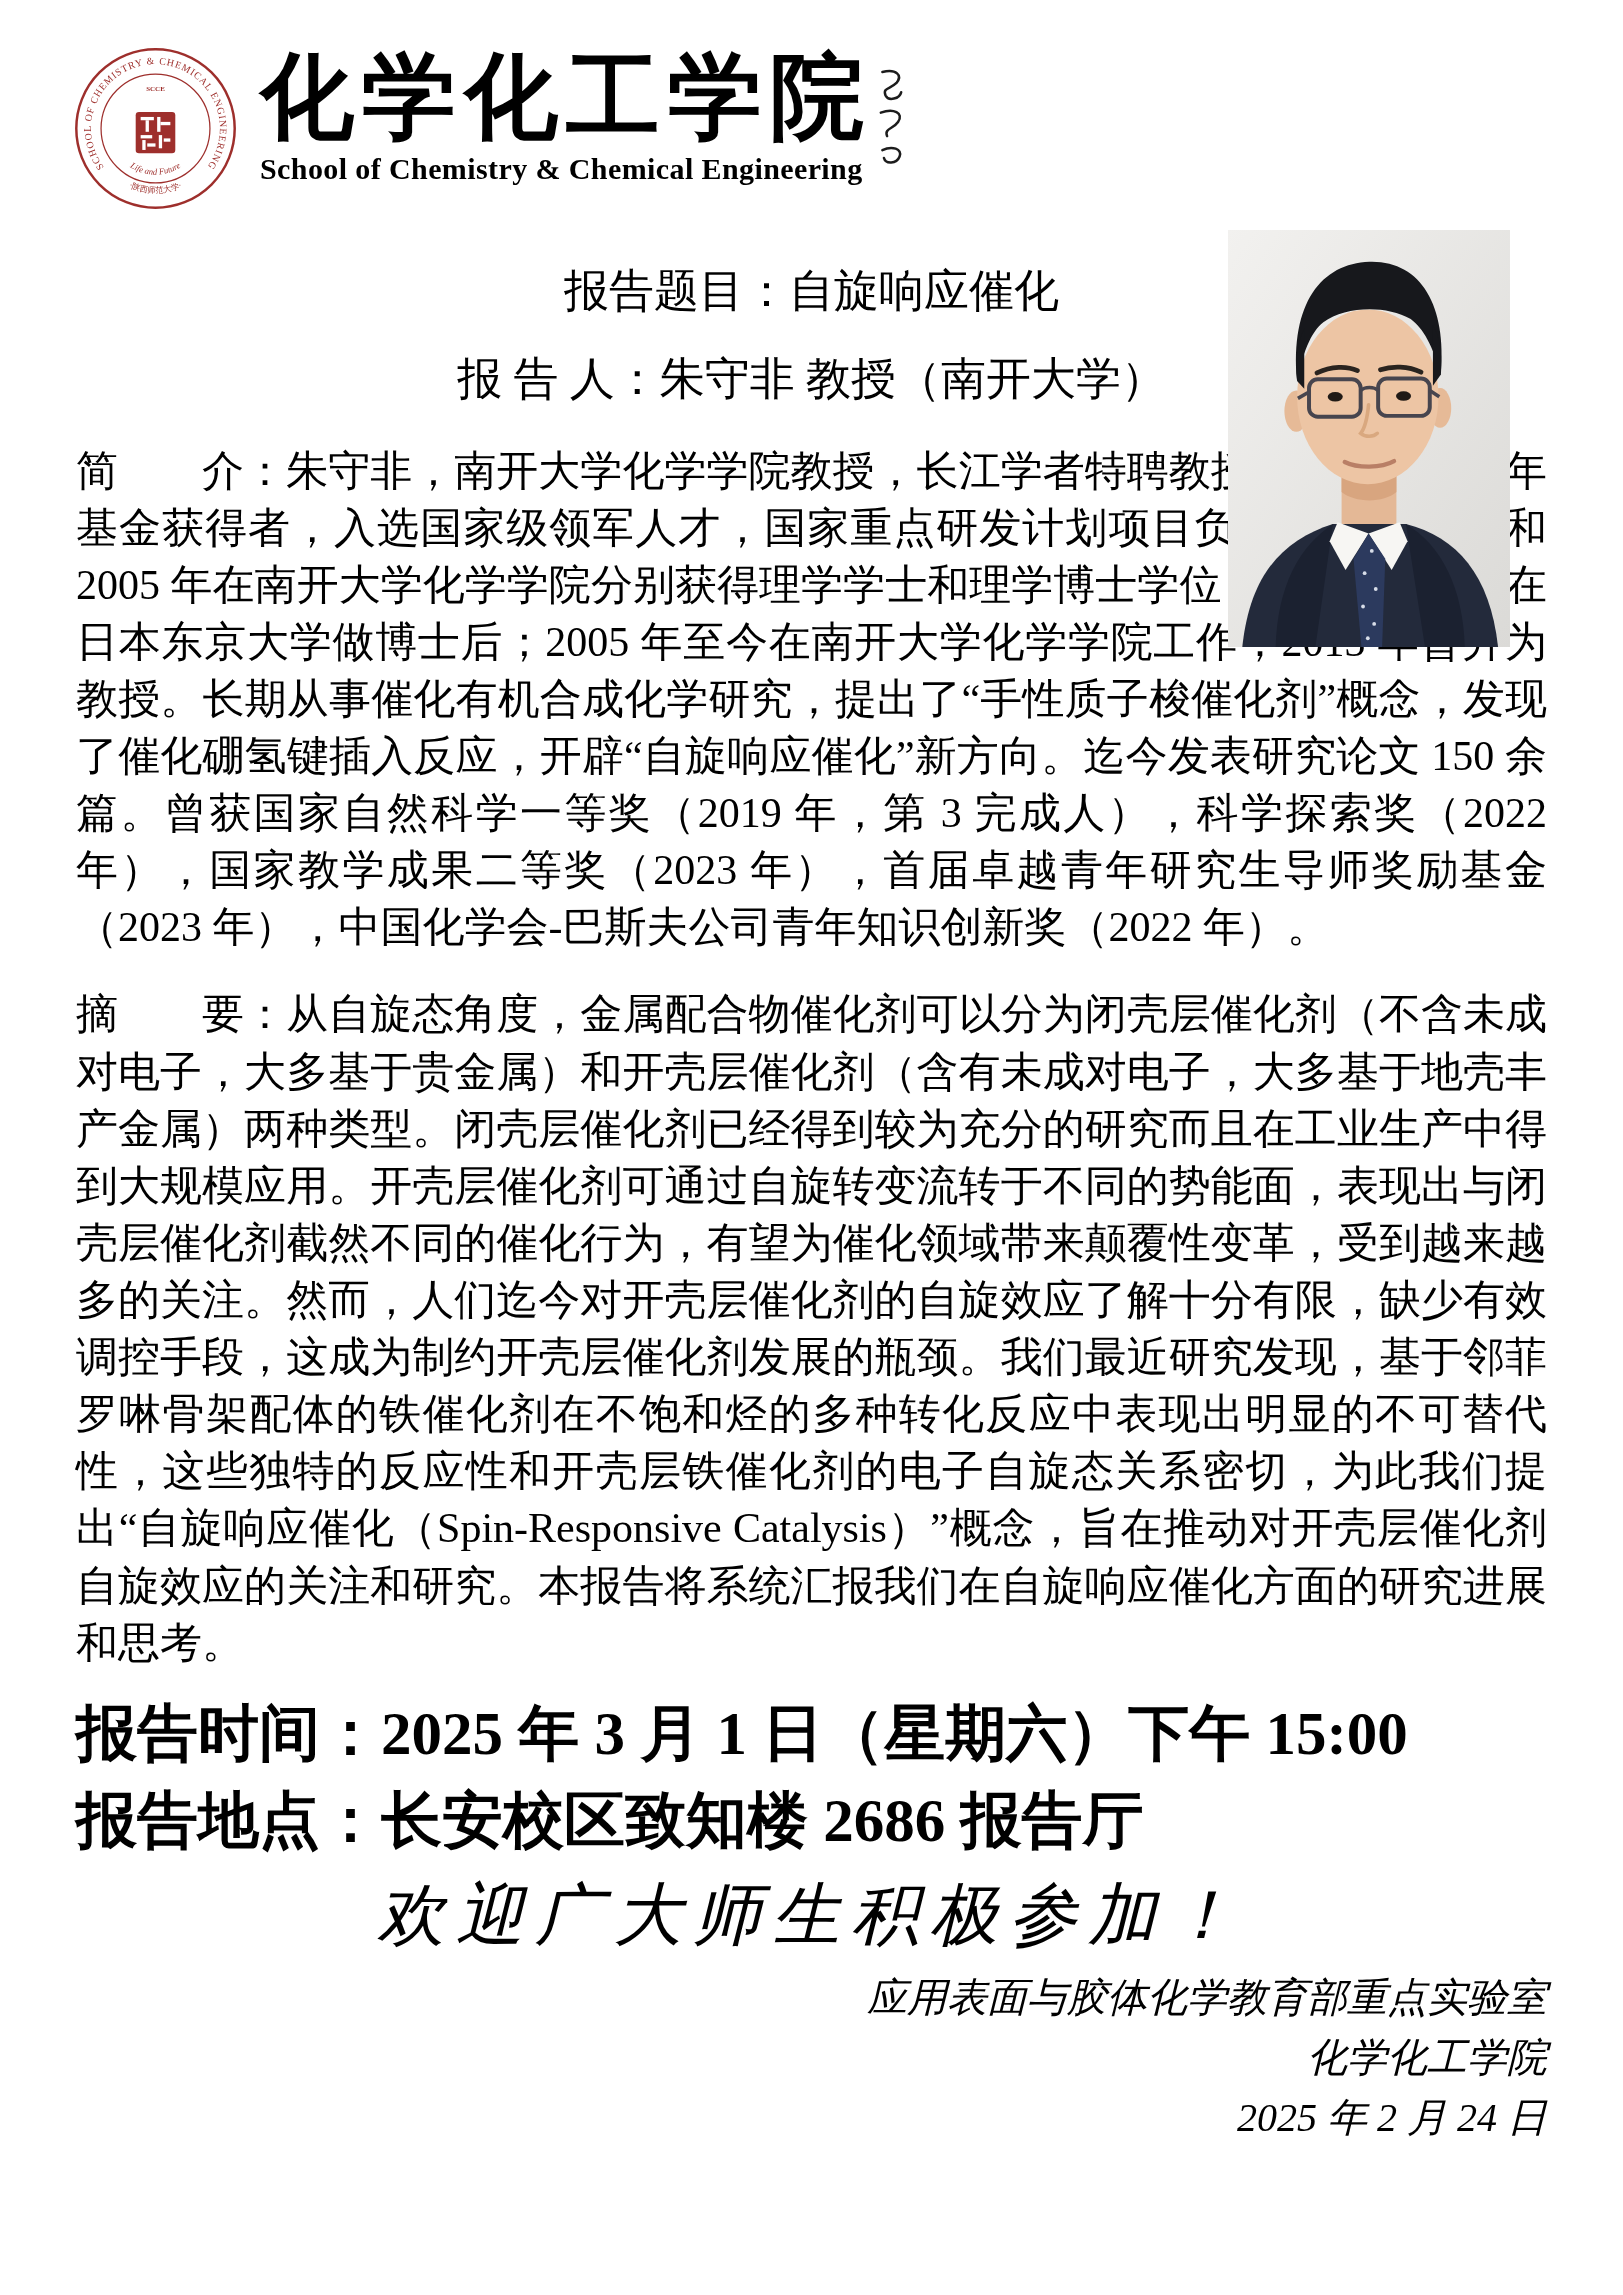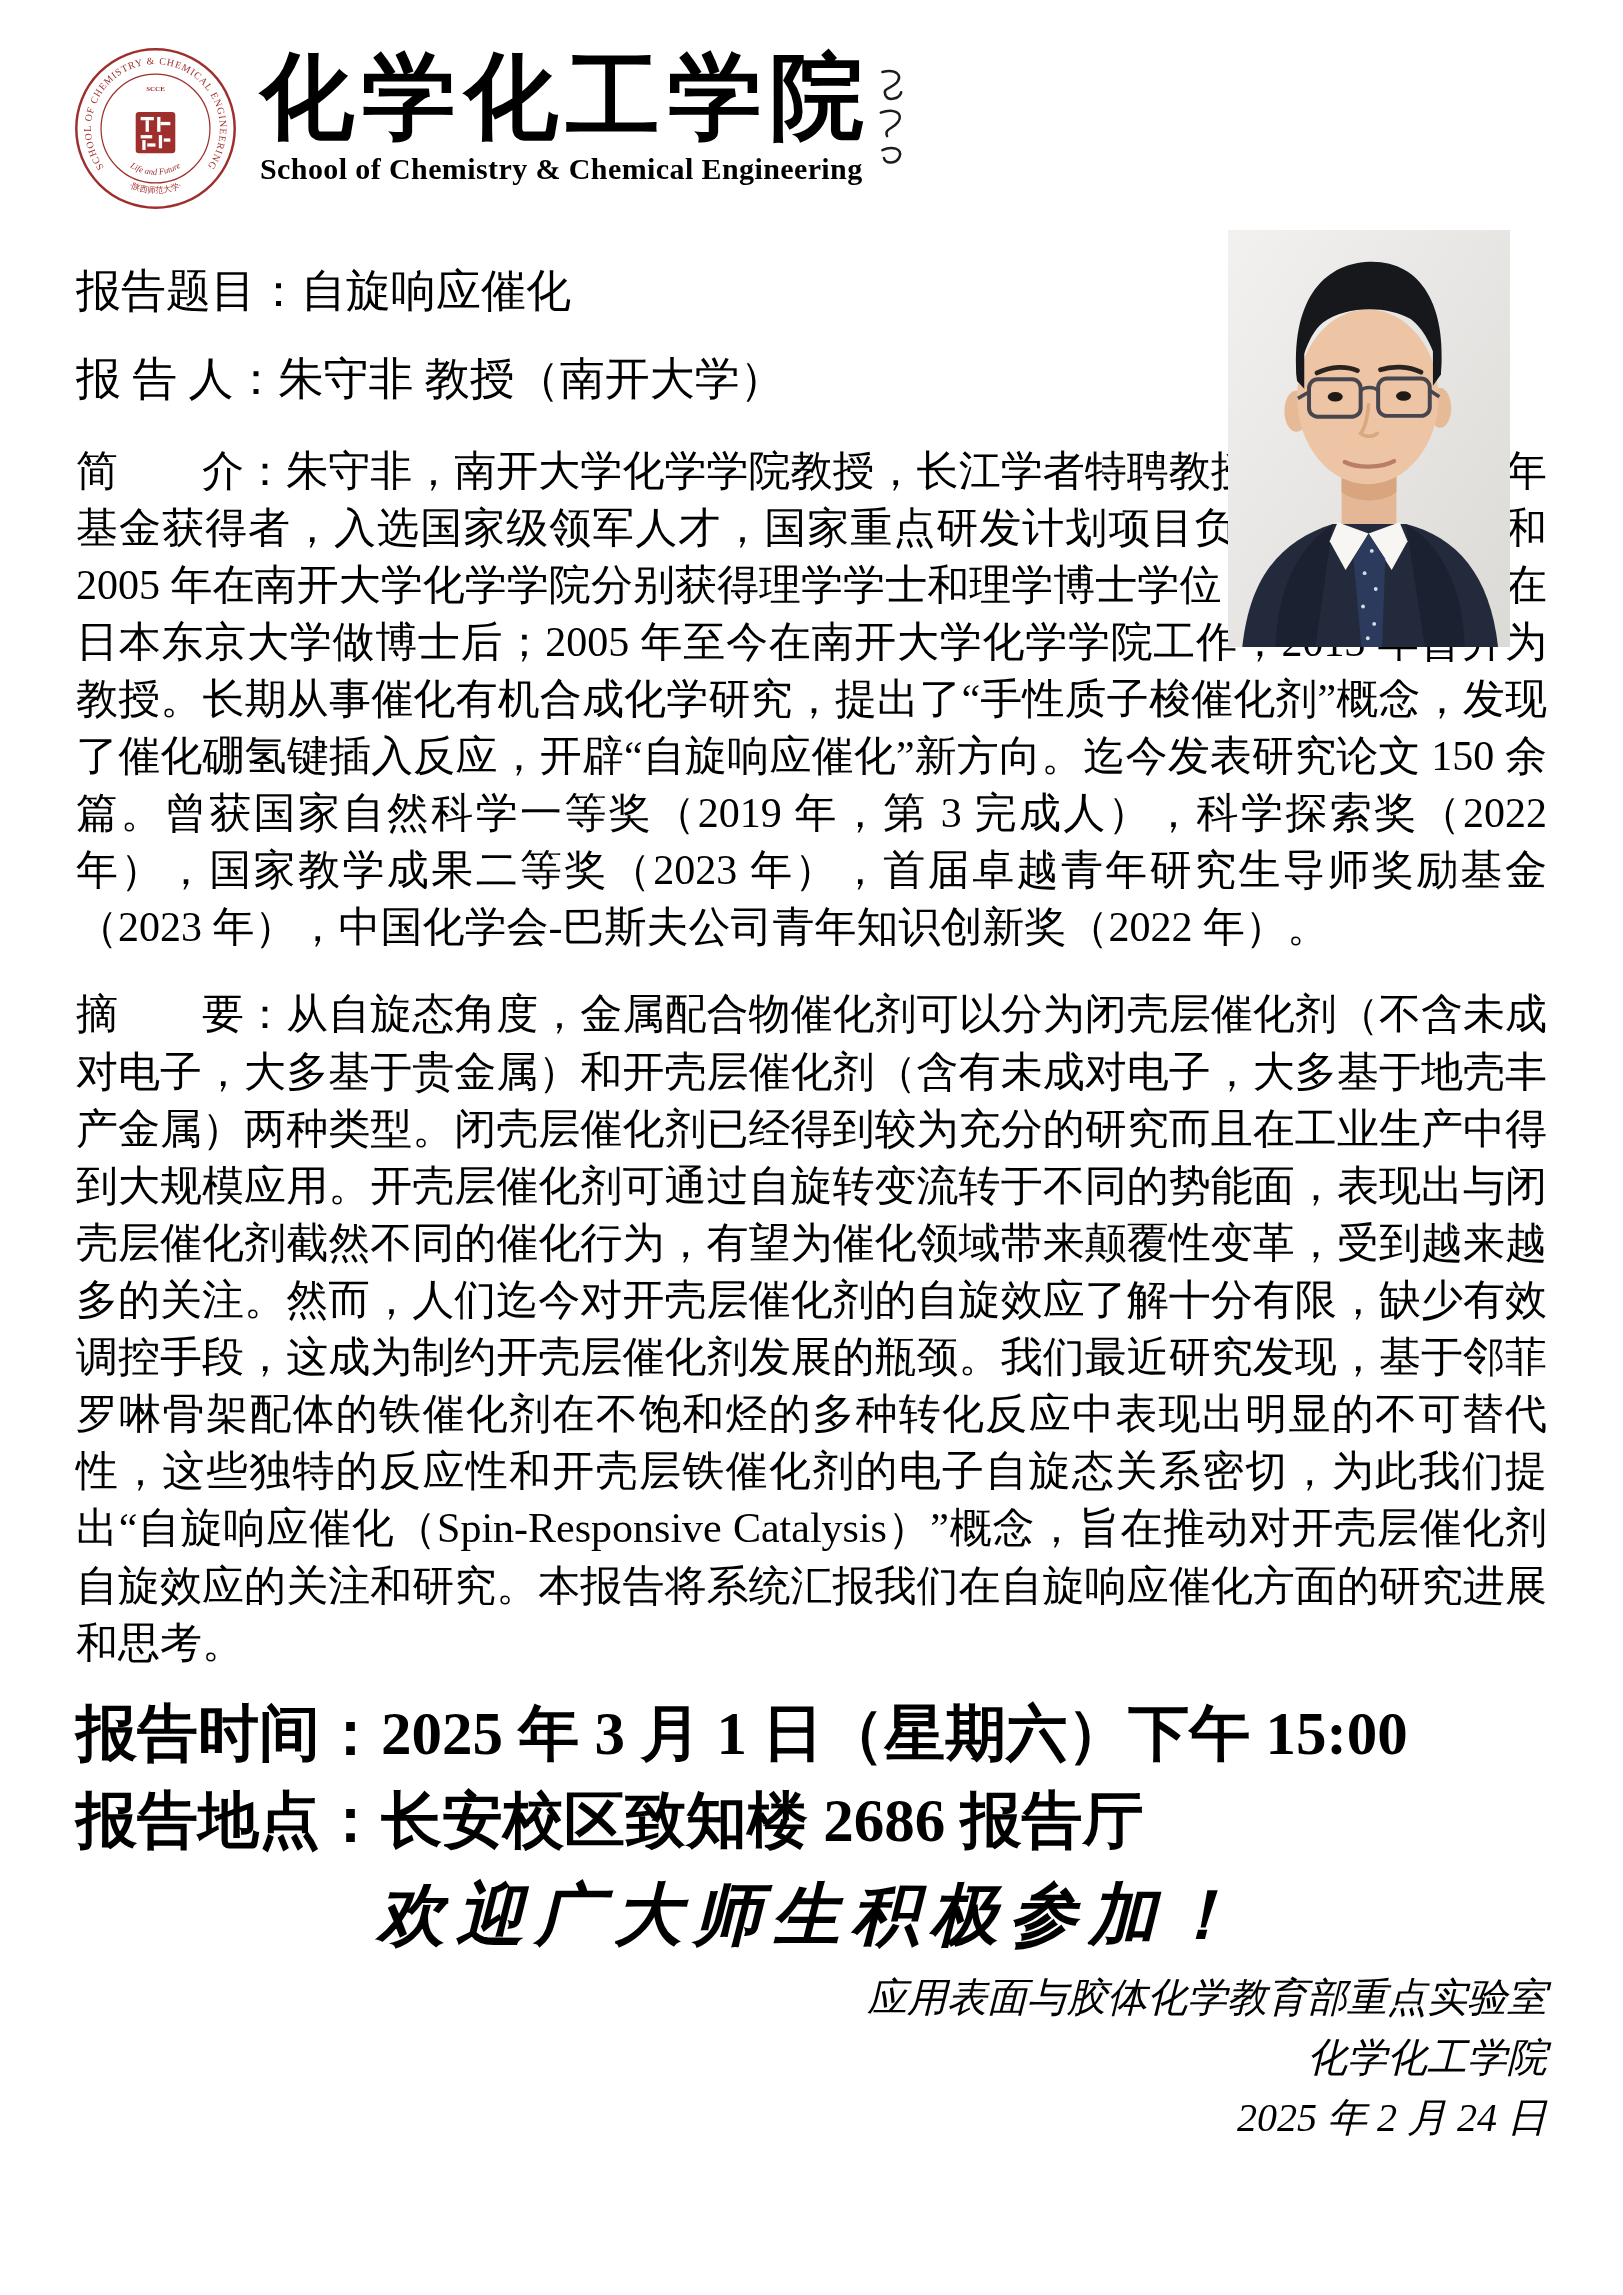--- a/index.html
+++ b/index.html
@@ -34,37 +34,37 @@
     letter-spacing:28.5px;font-family:"DejaVu Serif","Liberation Serif",serif;
     text-indent:28.5px;
   }
   .serial{font-size:36px;line-height:1.2;margin-top:24px;letter-spacing:1.6px;}
 
   
   .photo{position:absolute;top:186px;right:113px;width:282px;height:417px;}
   .photo svg{display:block;width:100%;height:100%;}
 
   
-  .meta{margin-top:33px;}
+  .meta{margin-top:33px;text-align:center;}
   .meta-line{margin:0 0 32px 0;font-size:45px;line-height:1.25;}
 
   
   .para{font-size:42px;line-height:1.36;text-align:justify;margin:0;}
   .para.bio{margin-top:35px;}
   .para.abstract{margin-top:30px;}
 
   
   .sched{margin:0;font-size:61px;line-height:1.25;font-weight:700;}
   .sched.first{margin-top:24px;}
   .sched.second{margin-top:11px;}
 
   
   .welcome{
     margin-top:14.3px;text-align:center;font-size:68px;line-height:1.2;
-    font-weight:700;font-style:italic;letter-spacing:11px;
+    font-weight:400;font-style:italic;letter-spacing:11px;
     font-family:"DejaVu Serif","Liberation Serif",serif;
   }
 
   
   .footer{margin-top:12.7px;text-align:right;font-size:40px;line-height:1.5;}
   .footer div{margin:0;font-style:italic;}
 </style>
 </head>
 <body>
 

